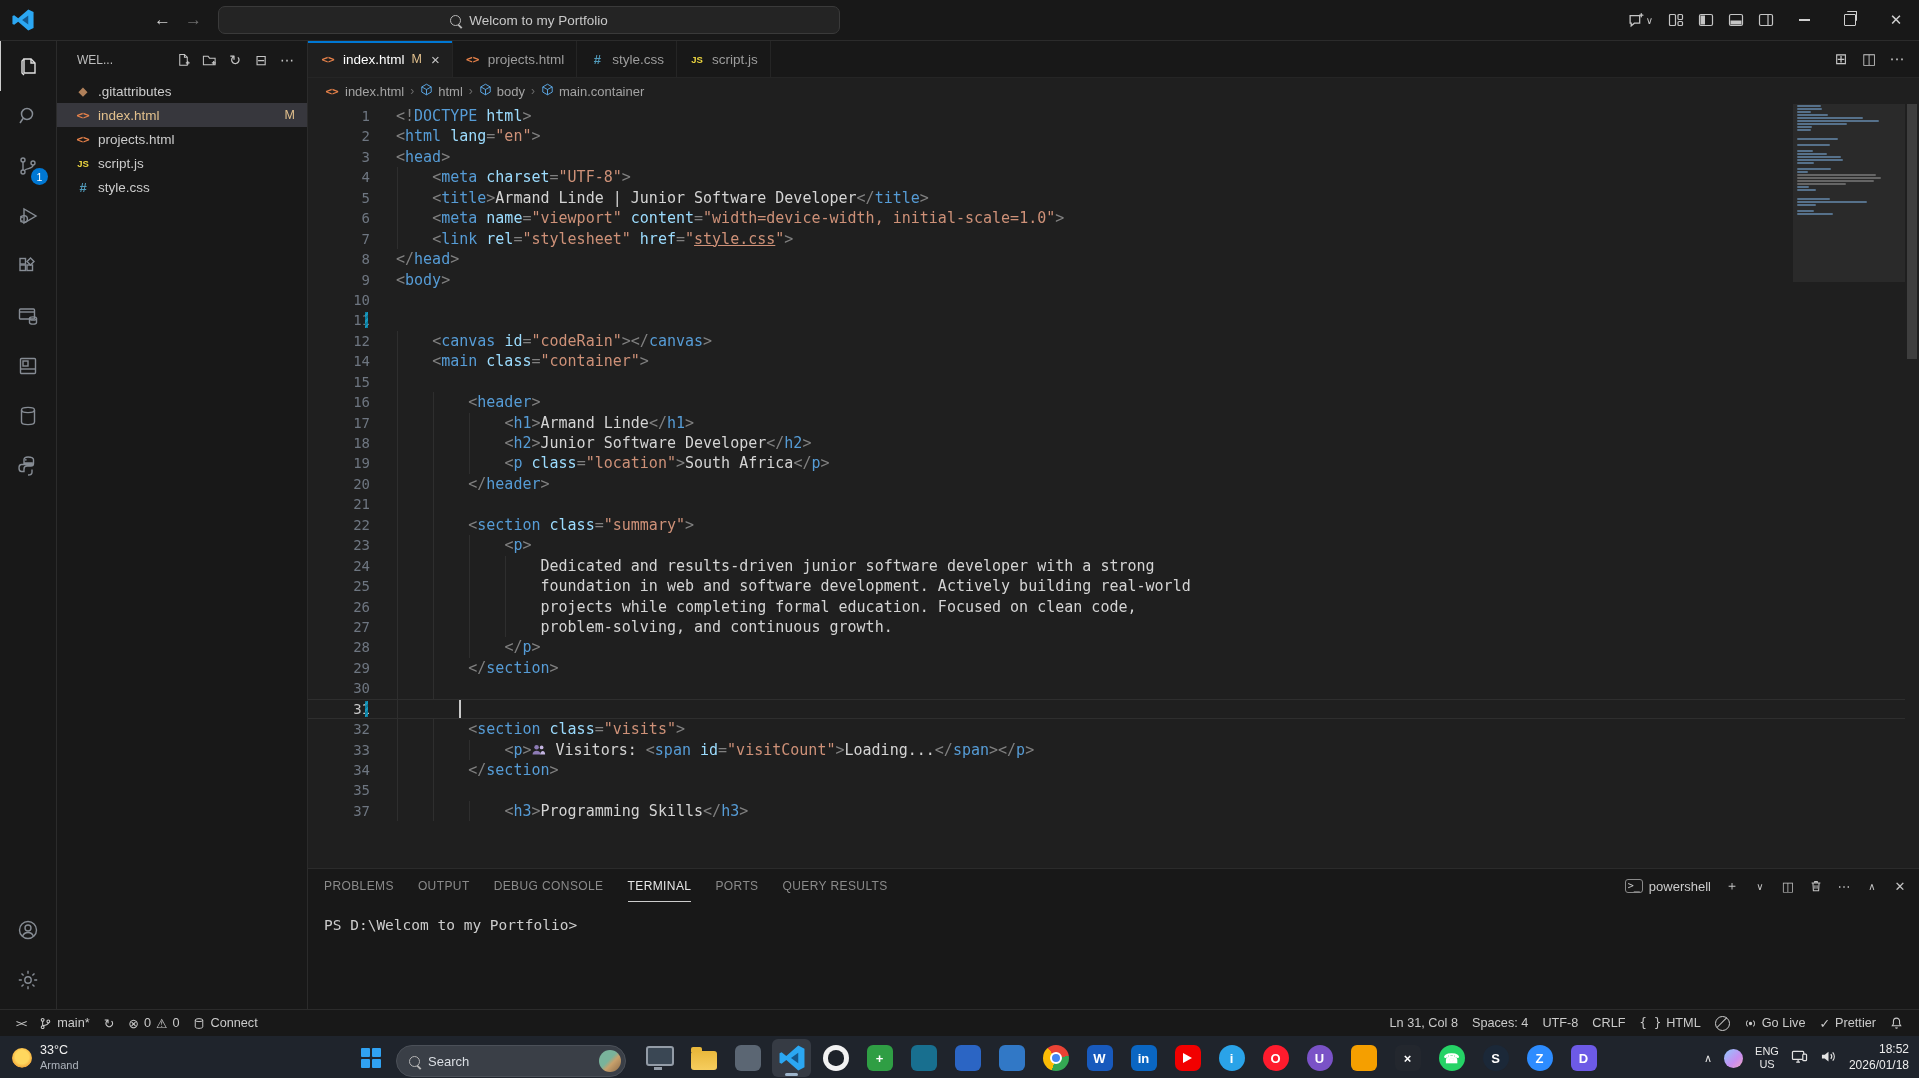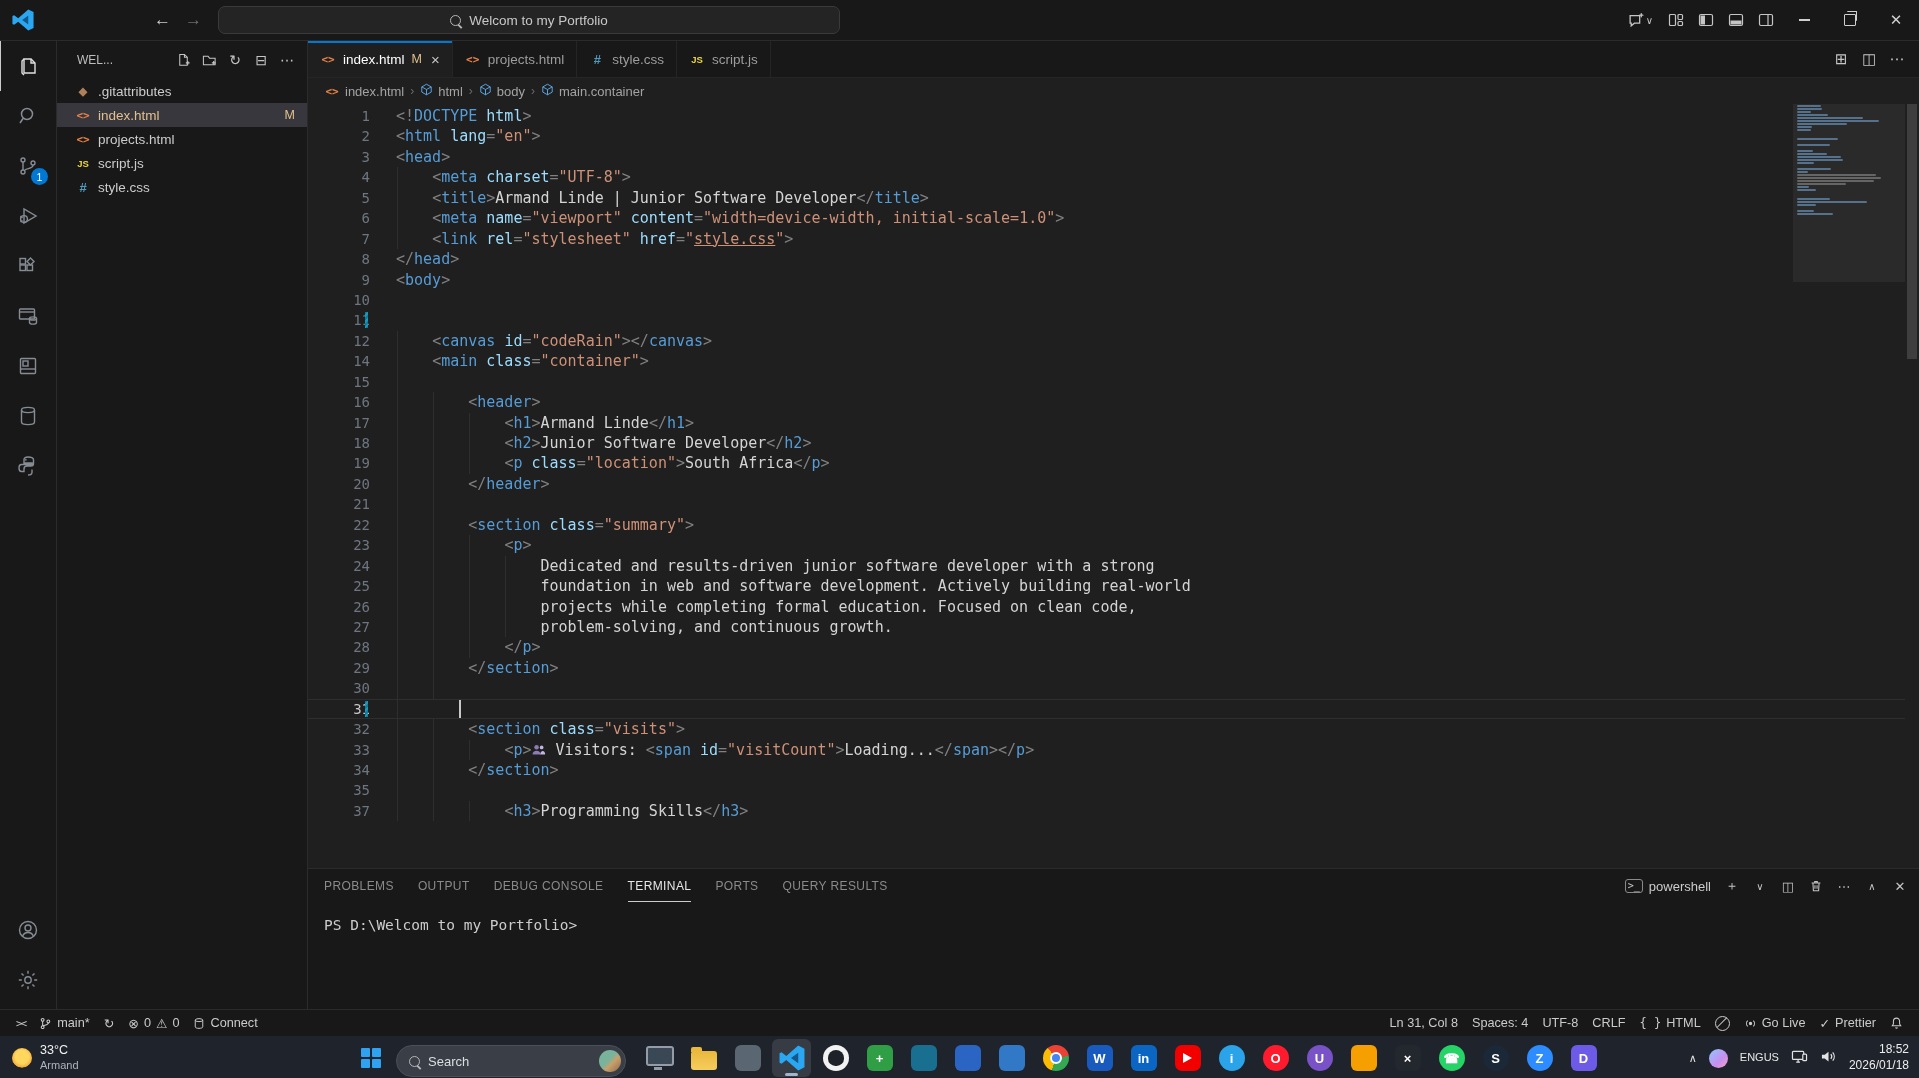--- a/index.html
+++ b/index.html
@@ -143,21 +143,21 @@
   .k-github{width:26px;height:26px;border-radius:50%;background:#f2f2f2;position:relative;}
   .k-github::after{content:"";position:absolute;inset:5px;background:#1d2229;border-radius:50% 50% 46% 46%;}
   .k-chrome{width:26px;height:26px;border-radius:50%;background:conic-gradient(from -40deg,#ea4335 0 120deg,#34a853 0 240deg,#fbbc05 0 360deg);position:relative;}
   .k-chrome::after{content:"";position:absolute;inset:7px;background:#4285f4;border:2.5px solid #fff;border-radius:50%;}
   .k-yt{width:26px;height:26px;border-radius:7px;background:#f20000;display:flex;align-items:center;justify-content:center;}
   .k-yt::after{content:"";border-left:9px solid #fff;border-top:5.5px solid transparent;border-bottom:5.5px solid transparent;}
   .k-vscode svg{display:block;}
   .tray{position:absolute;right:10px;display:flex;align-items:center;gap:12px;}
   .tray-chev{color:#e3e3e3;font-size:11px;}
   .copilot-orb{width:19px;height:19px;border-radius:50%;background:linear-gradient(135deg,#8ec9ff,#c88ef0 60%,#f0a5c0);}
-  .lang{display:flex;flex-direction:row;align-items:center;line-height:1.2;font-size:11px;color:#e8e8e8;}
+  .lang{display:flex;flex-direction:column;align-items:center;line-height:1.2;font-size:11px;color:#e8e8e8;}
   .clock{display:flex;flex-direction:column;align-items:flex-end;line-height:1.3;font-size:12px;color:#ededed;}
   svg{display:inline-block;}
 </style>
 </head>
 <body>
 
 <div class="titlebar">
   <svg class="vscode-logo" viewBox="0 0 100 100">
     <path d="M74 2 L28 42 L10 28 L2 32 L2 68 L10 72 L28 58 L74 98 L98 86 L98 14 Z" fill="#2BA7F2"></path>
     <path d="M74 30 L46 50 L74 70 Z" fill="#14578b"></path>

